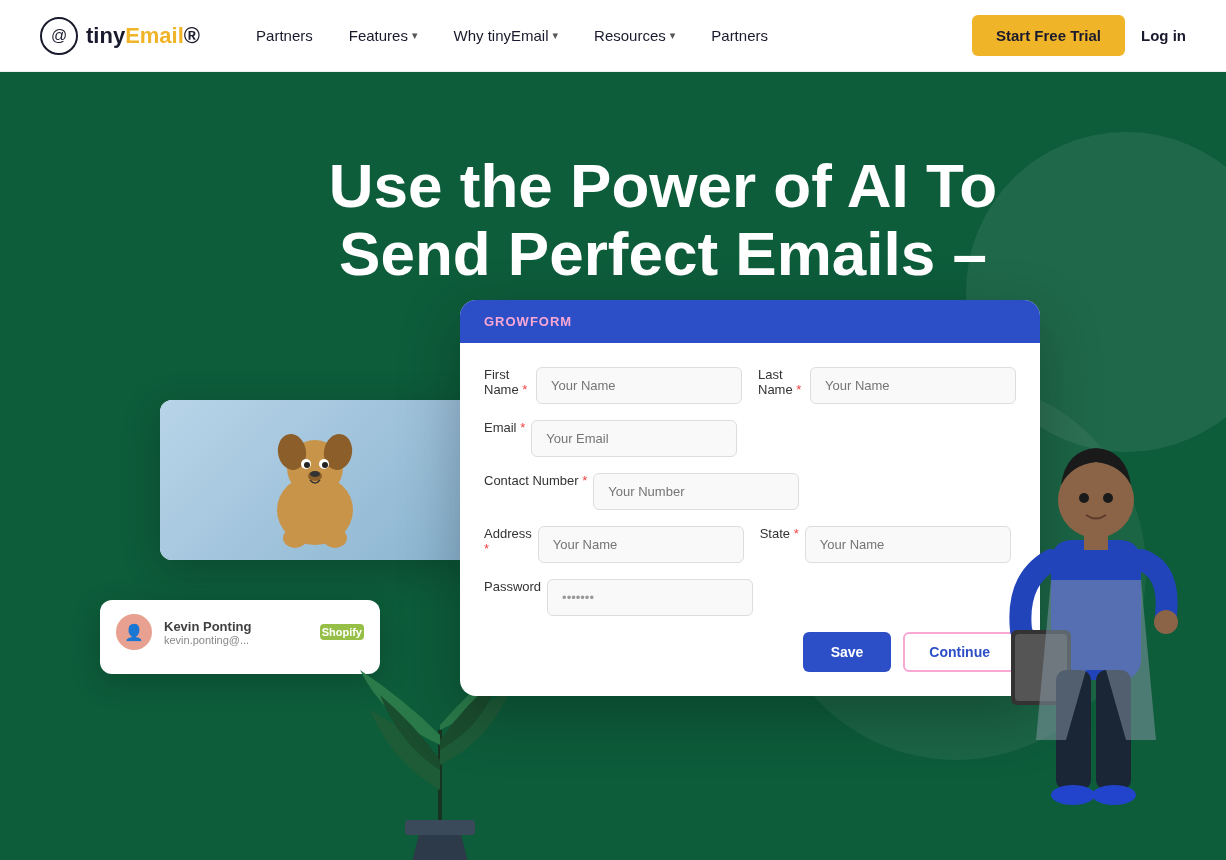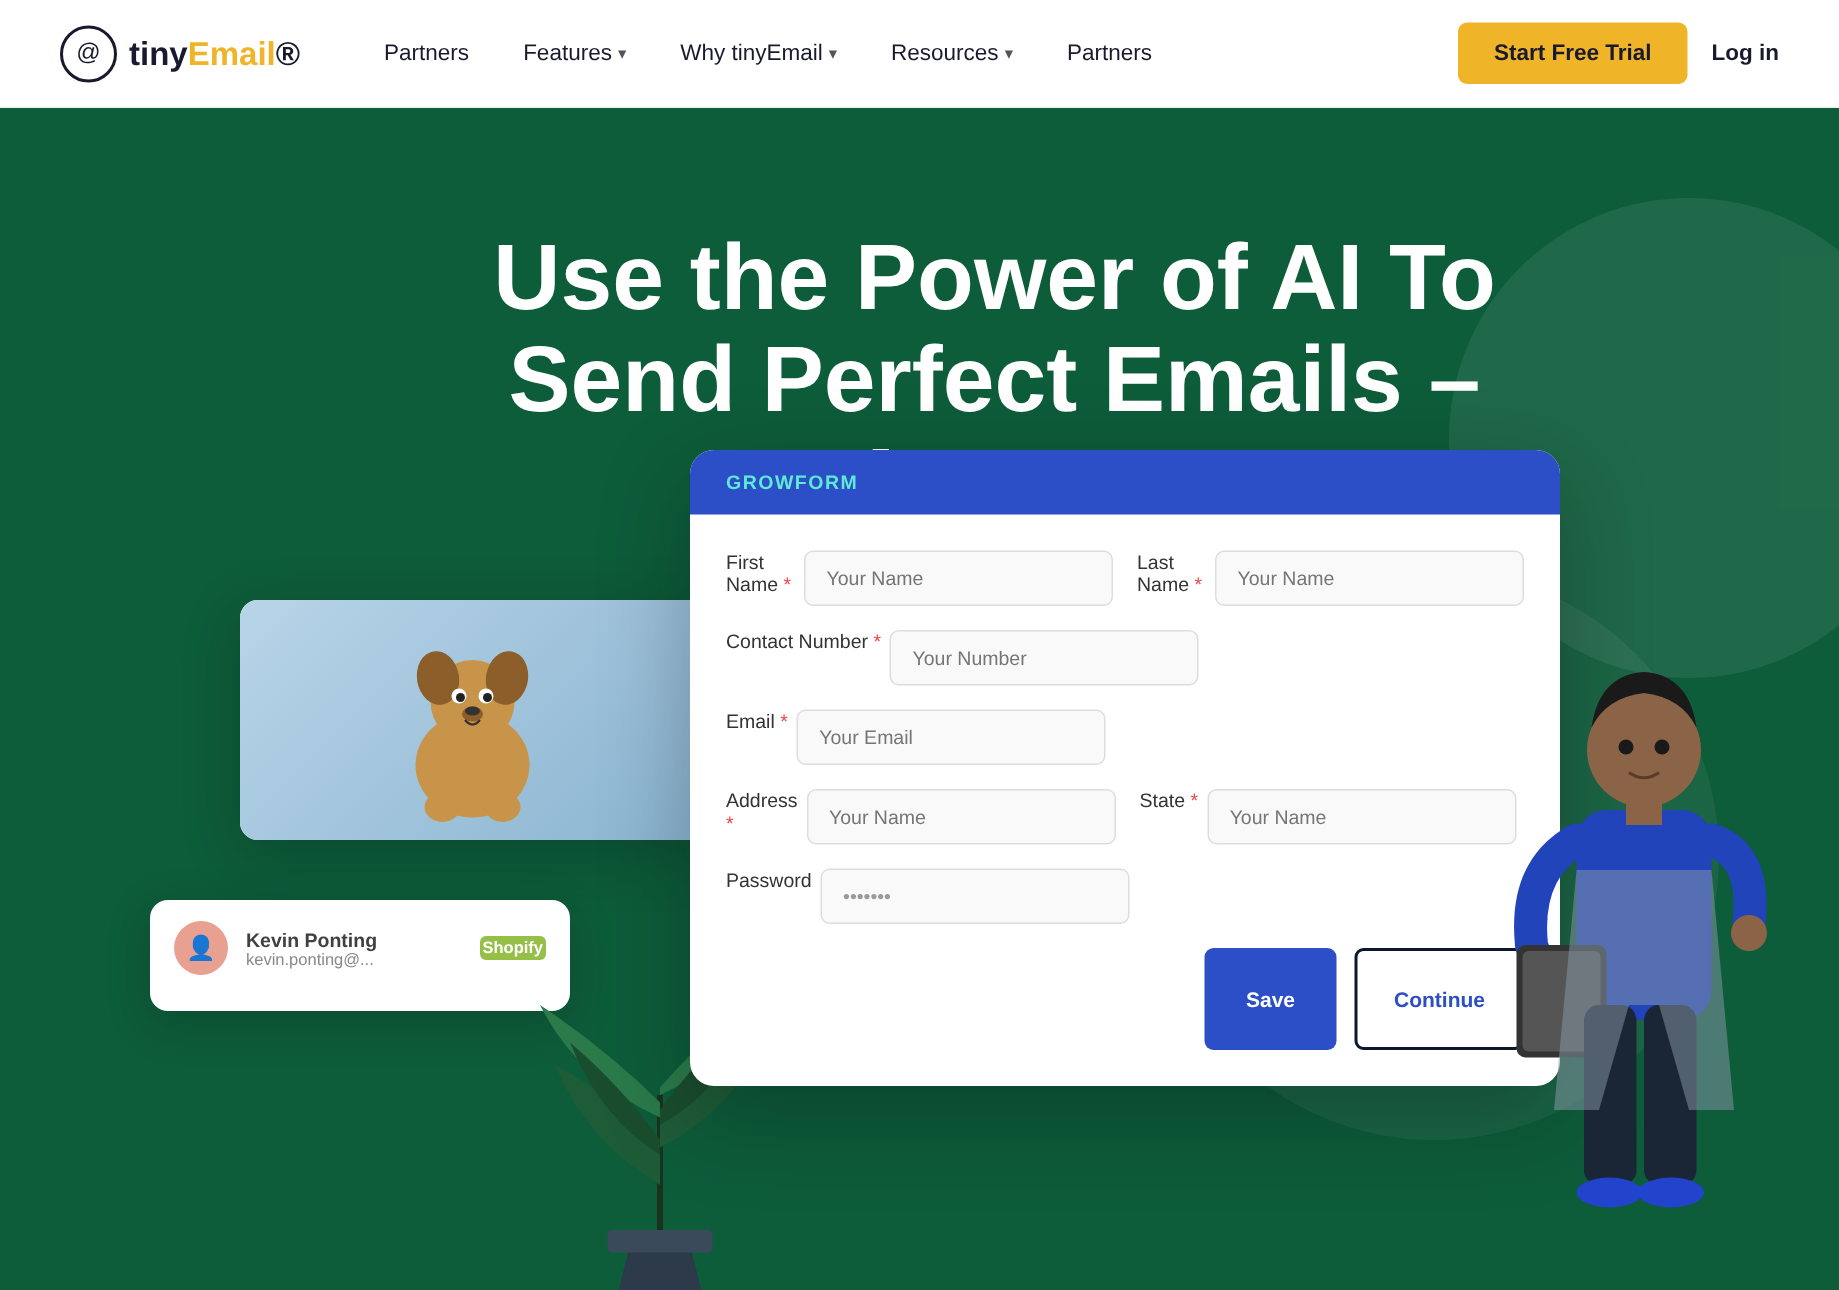--- a/index.html
+++ b/index.html
@@ -175,21 +175,21 @@
       box-shadow: 0 20px 60px rgba(0,0,0,0.25);
       overflow: hidden;
     }
     .growform-header {
       background: #2c4ec7;
       padding: 14px 24px;
     }
     .growform-title {
       font-size: 13px;
       font-weight: 800;
-      color: #5eead4;
+      color: #f9a8d4;
       letter-spacing: 1px;
     }
     .growform-body {
       padding: 24px;
     }
     .form-row {
       display: flex;
       gap: 16px;
       margin-bottom: 16px;
     }
@@ -217,30 +217,30 @@
     .form-actions {
       display: flex;
       gap: 12px;
       justify-content: flex-end;
       margin-top: 8px;
     }
     .btn-save {
       background: #2c4ec7;
       color: #fff;
       border: none;
-      padding: 26px 28px;
+      padding: 12px 28px;
       border-radius: 6px;
       font-size: 14px;
       font-weight: 600;
       cursor: pointer;
     }
     .btn-continue {
       background: #fff;
       color: #2c4ec7;
-      border: 2px solid #0f172a;
+      border: 2px solid #f9a8d4;
       padding: 10px 24px;
       border-radius: 6px;
       font-size: 14px;
       font-weight: 600;
       cursor: pointer;
     }
 
     
     .email-card {
       position: absolute;
@@ -459,32 +459,32 @@
             <label class="form-label">
               <span>Last Name</span> <span class="required">*</span>
             </label>
             <input class="form-input" type="text" placeholder="Your Name" style="">
           </div>
         </div>
 
         <div class="form-row">
           <div class="form-group">
             <label class="form-label">
+              <span>Email</span> <span class="required">*</span>
+            </label>
+            <input class="form-input" type="email" placeholder="Your Email" style="">
+          </div>
+        </div>
+
+        <div class="form-row">
+          <div class="form-group">
+            <label class="form-label">
               <span>Contact  Number</span> <span class="required">*</span>
             </label>
             <input class="form-input" type="tel" placeholder="Your Number" style="">
-          </div>
-        </div>
-
-        <div class="form-row">
-          <div class="form-group">
-            <label class="form-label">
-              <span>Email</span> <span class="required">*</span>
-            </label>
-            <input class="form-input" type="email" placeholder="Your Email" style="">
           </div>
         </div>
 
         <div class="form-row">
           <div class="form-group">
             <label class="form-label">
               <span>Address</span> <span class="required">*</span>
             </label>
             <input class="form-input" type="text" placeholder="Your Name" style="">
           </div>

